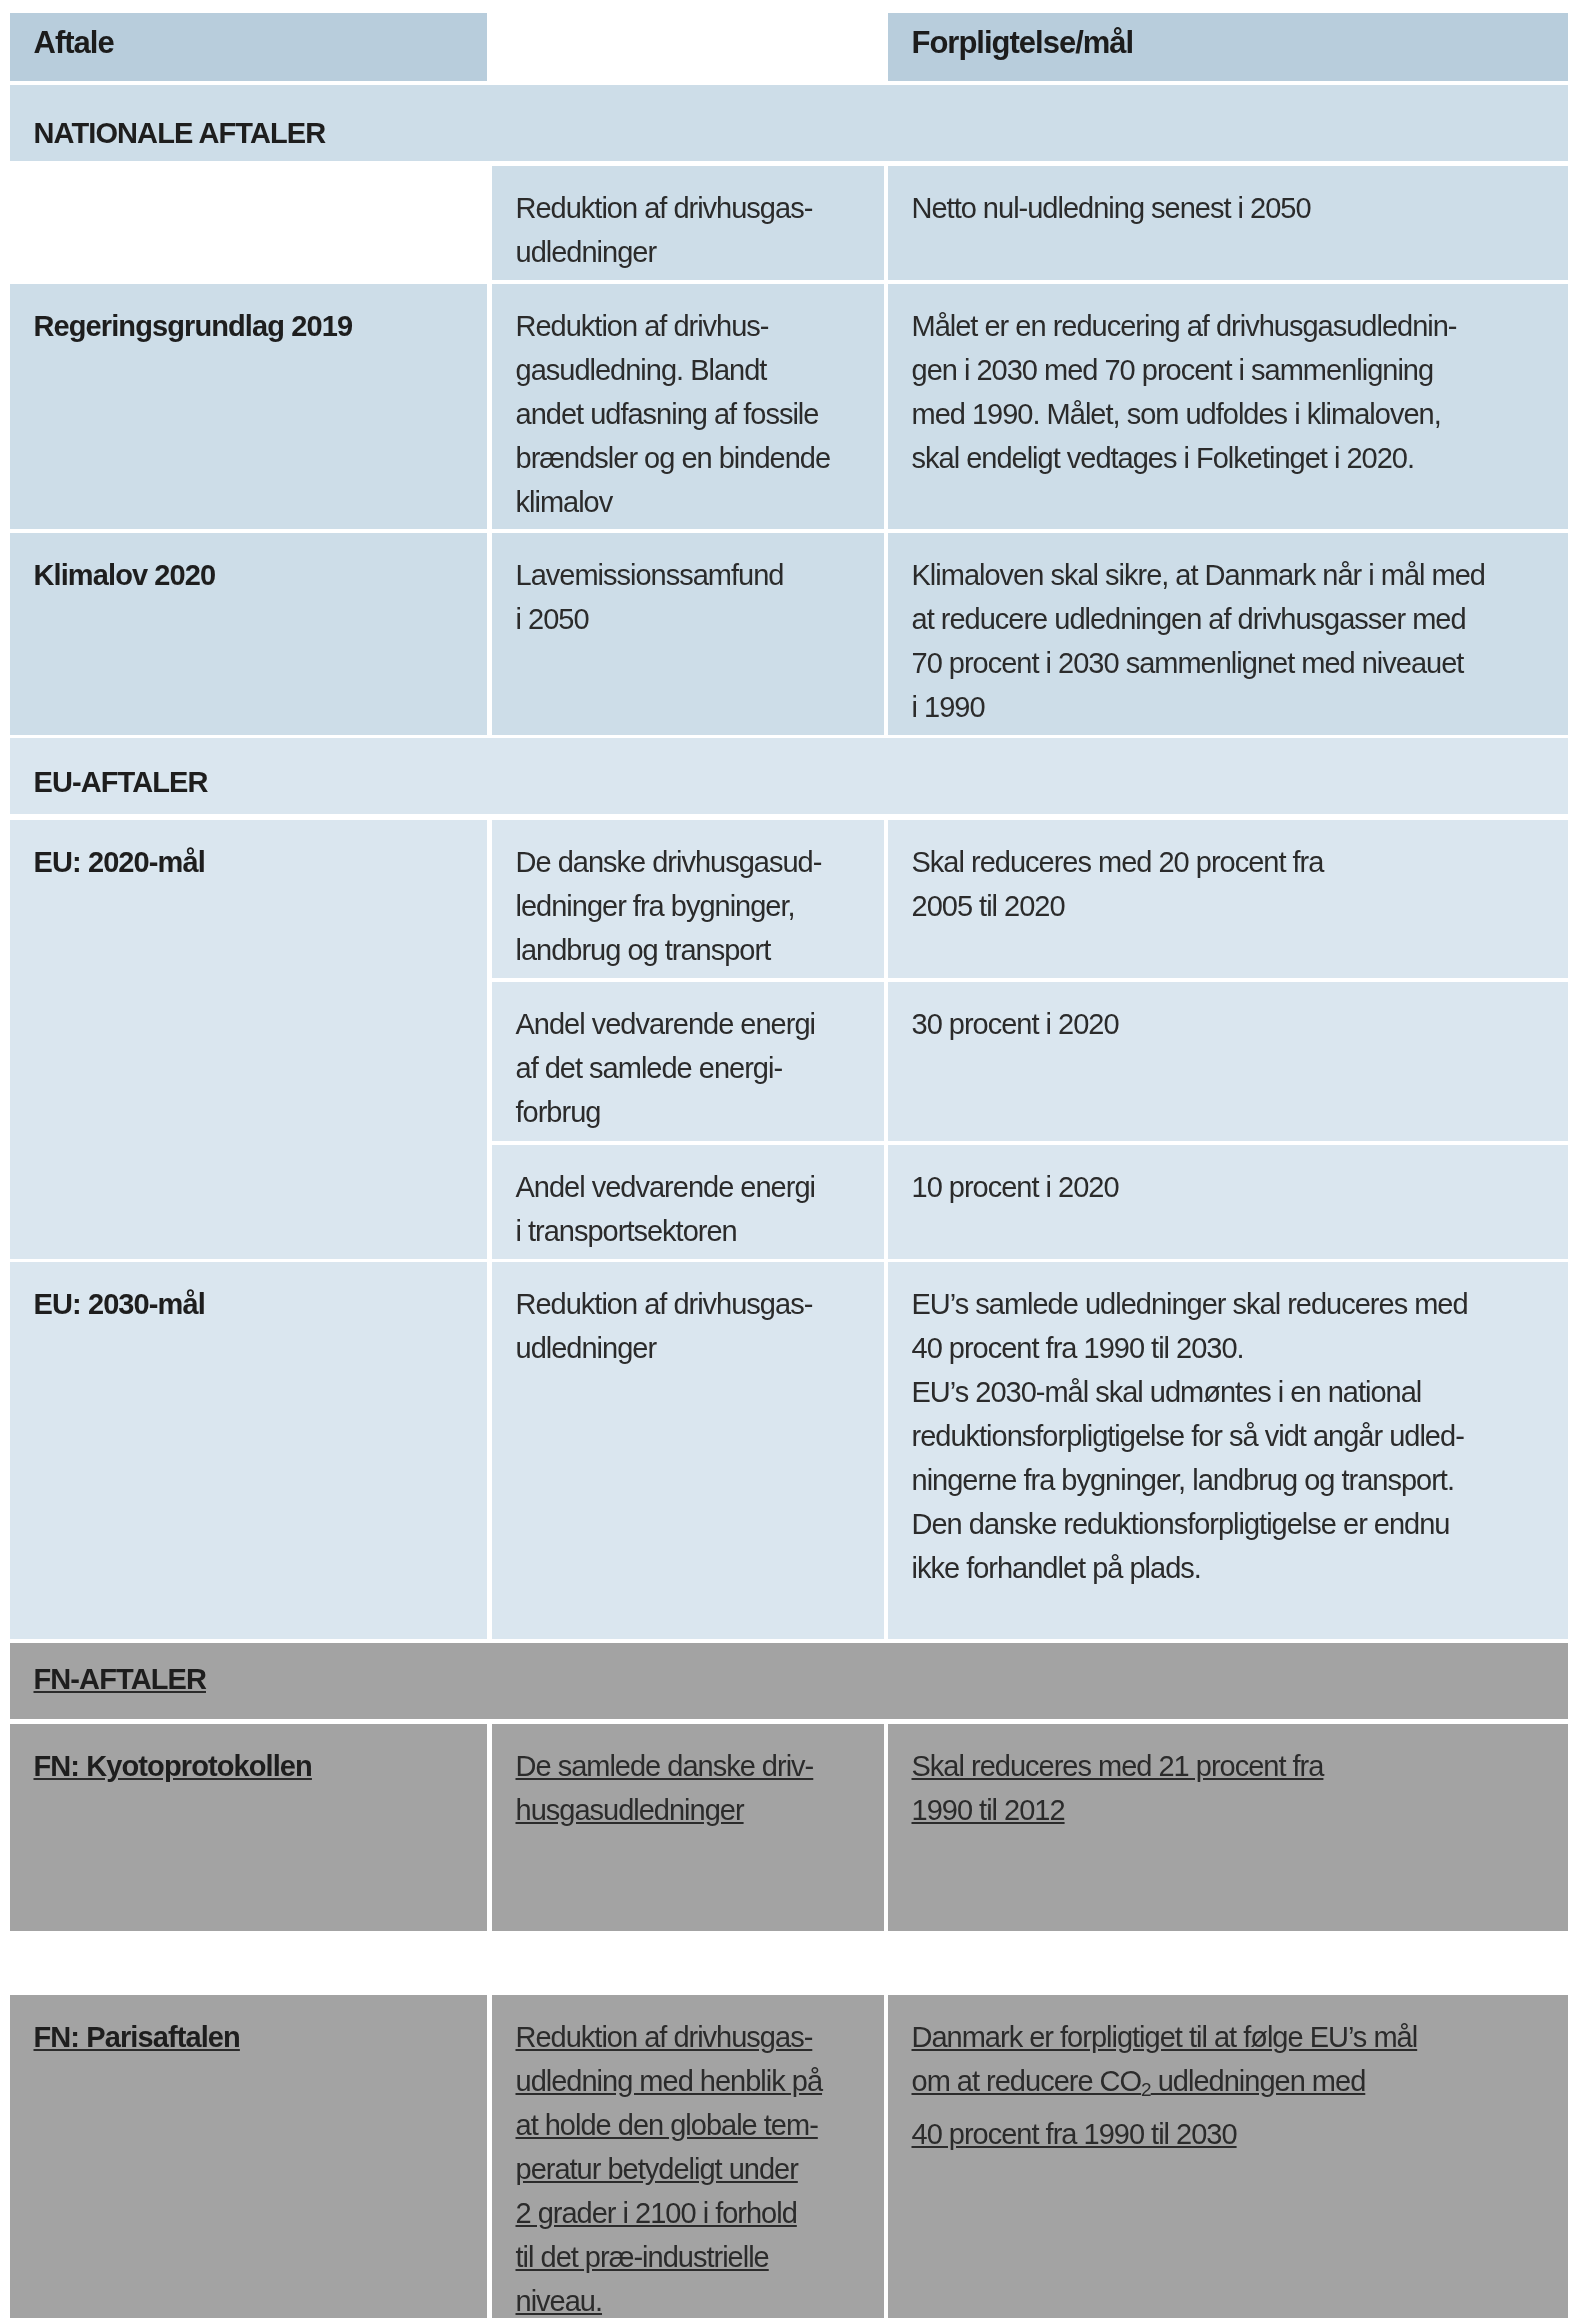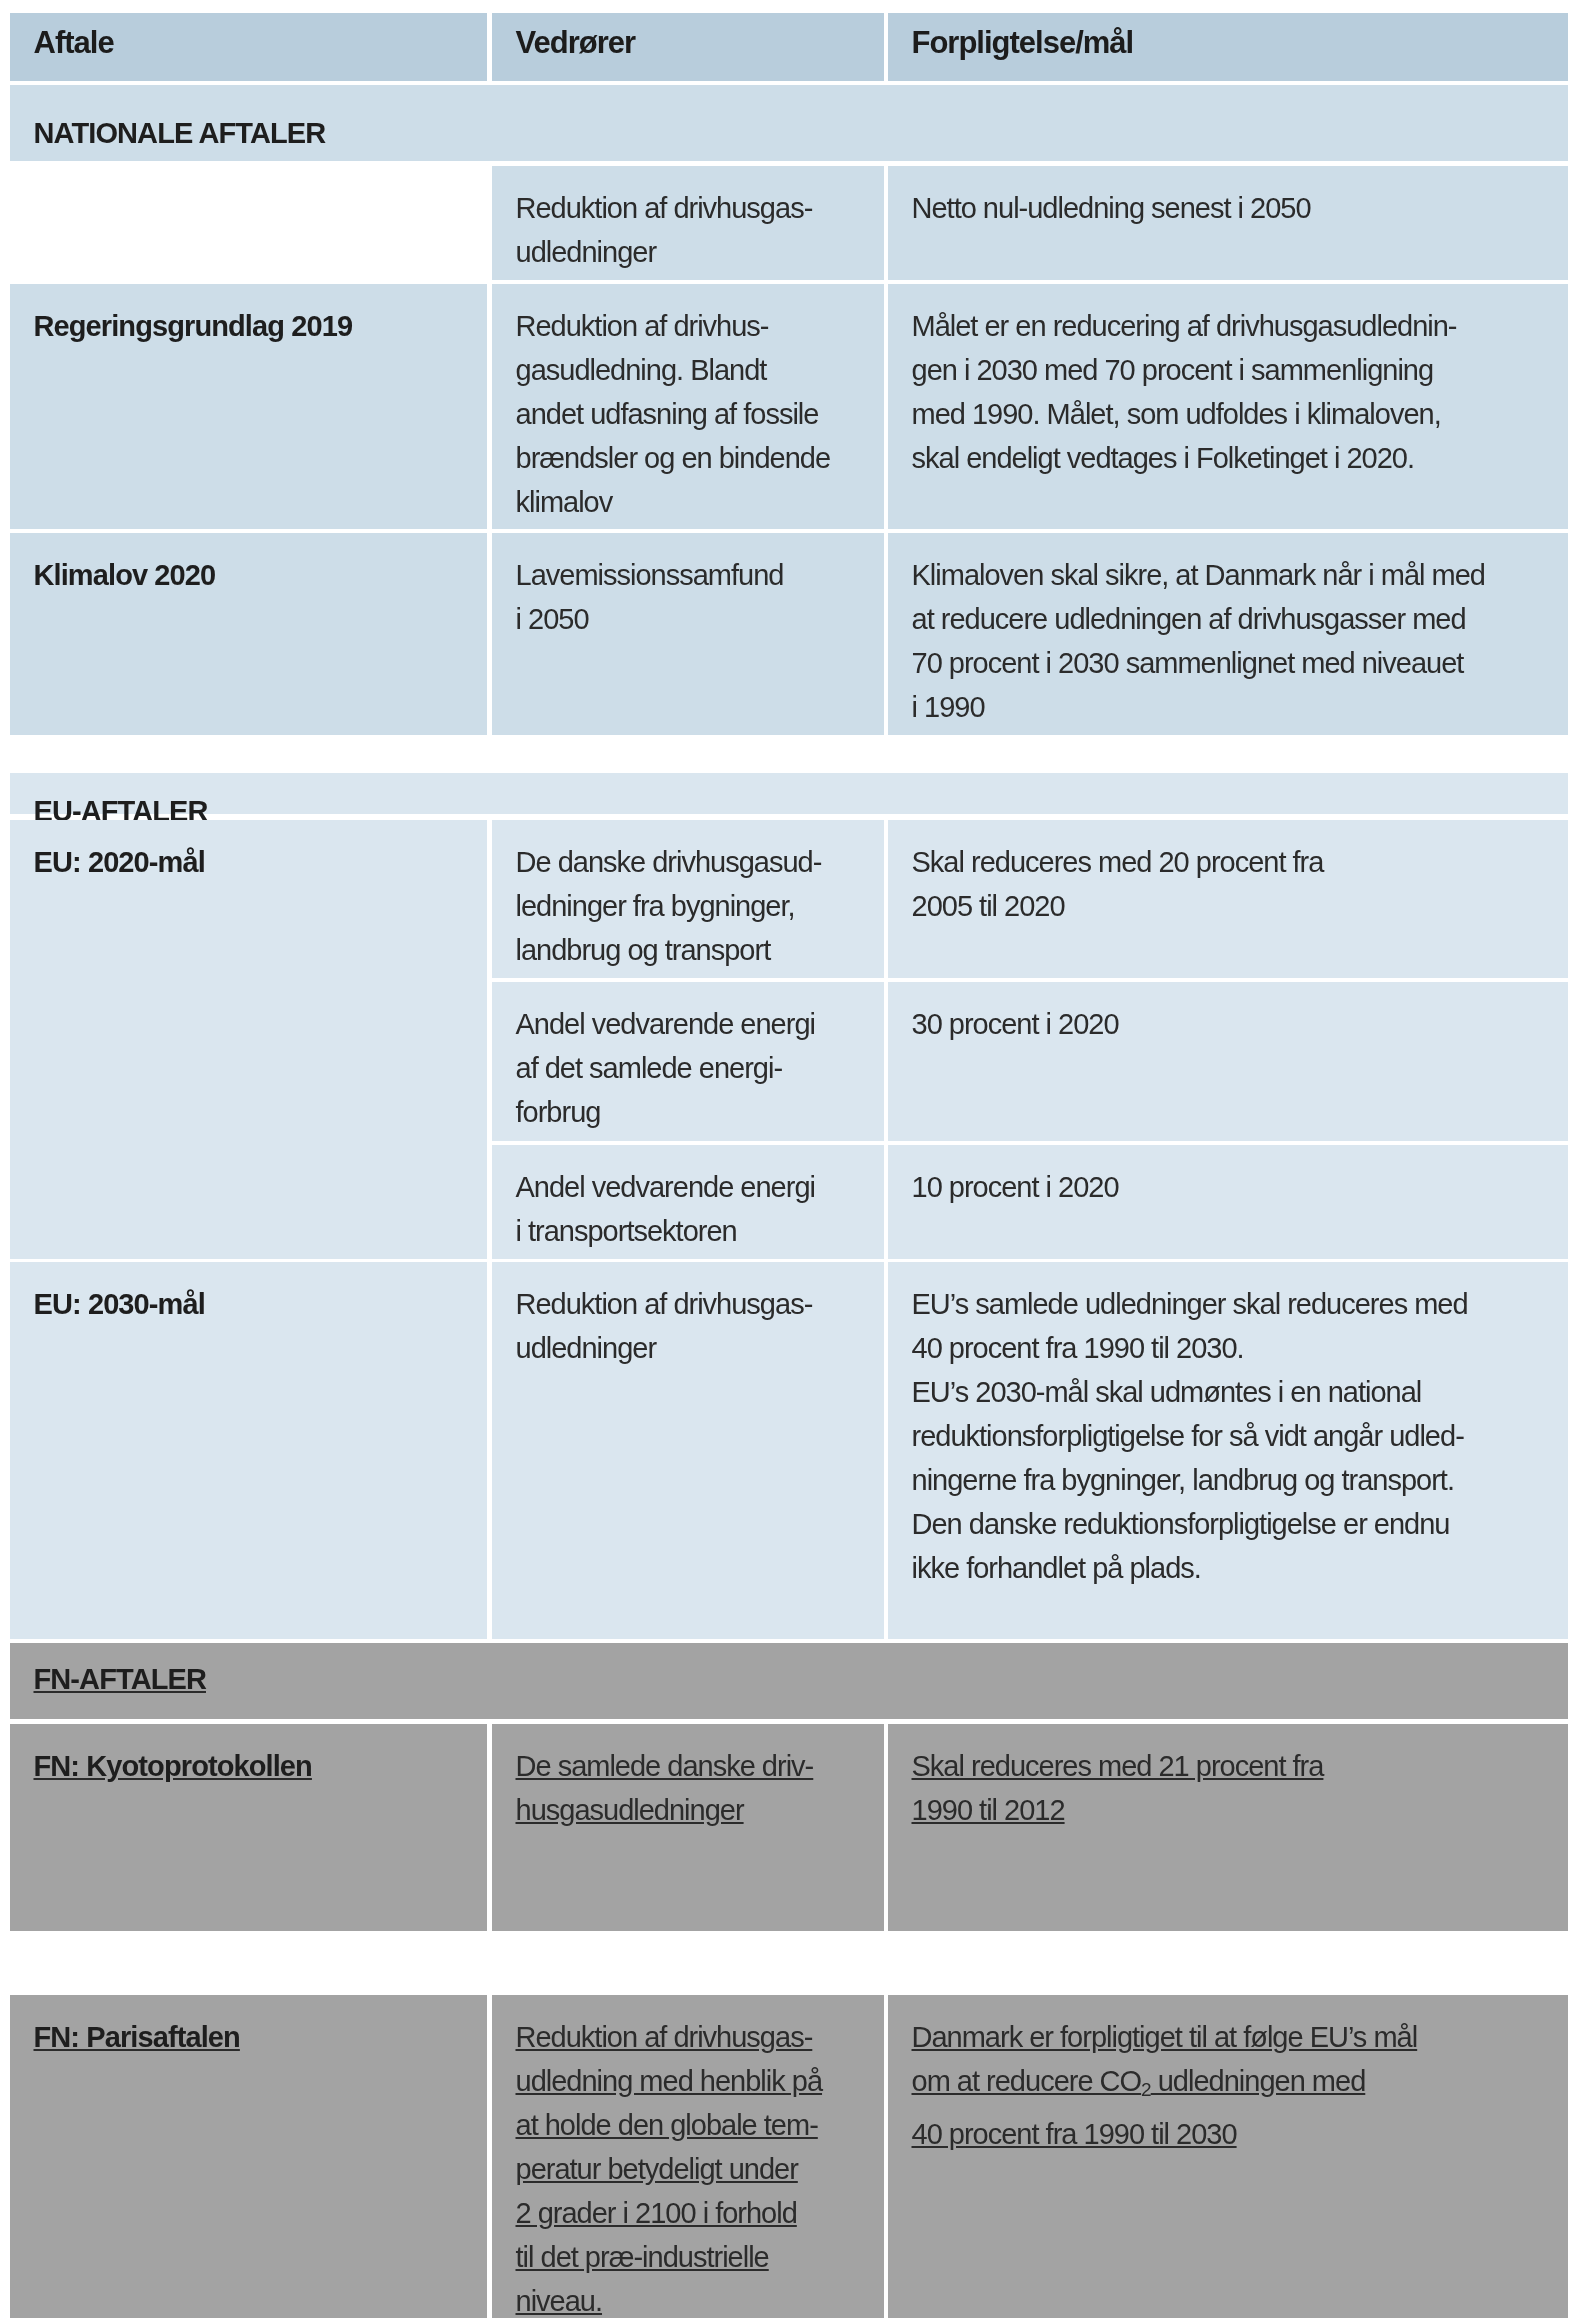--- a/index.html
+++ b/index.html
@@ -77,23 +77,20 @@
 </style>
 </head>
 <body>
 
 <div class="table">
 
   <div class="row" style="top:0; height:68px;">
     <div class="cell c1 hdr" style="padding-top:0;">
       <div class="head-text">Aftale</div>
     </div>
-    <div class="cell c2 hdr" style="padding-top:0;">
-      <div class="head-text">Vedrører</div>
-    </div>
     <div class="cell c3 hdr" style="padding-top:0;padding-left:24px;">
       <div class="head-text">Forpligtelse/mål</div>
     </div>
   </div>
 
   <div class="row" style="top:72px; height:76px;">
     <div class="cell full nat" style="padding-top:12px;">
       <div class="section-label">NATIONALE AFTALER</div>
     </div>
   </div>
@@ -137,21 +134,21 @@
     </div>
     <div class="cell c3 nat">
       <div class="body">Klimaloven skal sikre, at Danmark når i mål med
 at reducere udledningen af drivhusgasser med
 70 procent i 2030 sammenlignet med niveauet
 i 1990</div>
     </div>
   </div>
 
   <div class="row" style="top:725px; height:76px;">
-    <div class="cell full eu" style="padding-top:2px;margin-top:35px;">
+    <div class="cell full eu" style="padding-top:8px;">
       <div class="section-label">EU-AFTALER</div>
     </div>
   </div>
 
   <div class="row" style="top:807px; height:439px;">
     <div class="cell c1 eu">
       <div class="label">EU: 2020-mål</div>
     </div>
   </div>
 

